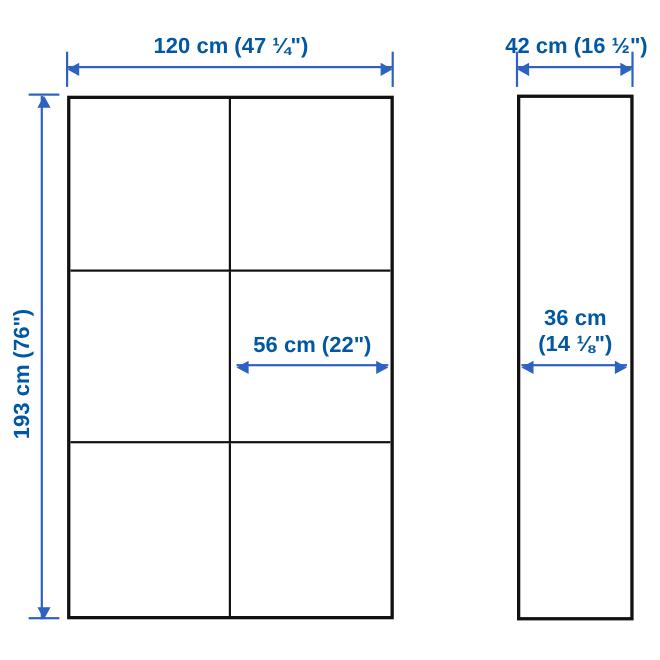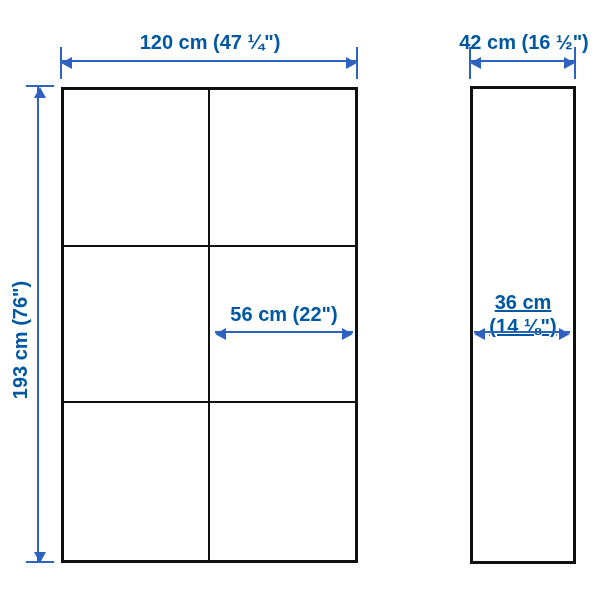--- a/index.html
+++ b/index.html
@@ -110,19 +110,19 @@
   <div class="tick-v" style="left:574px;top:47px;"></div>
 
   <div class="dim-label rotated" style="left:20px;top:340px;">193 cm (76")</div>
   <div class="v-arrow" style="left:37px;top:87px;height:476px;"></div>
   <div class="tick-h" style="left:26px;top:85px;"></div>
   <div class="tick-h" style="left:26px;top:561px;"></div>
 
   <div class="dim-label" style="left:284px;top:314px;">56 cm (22")</div>
   <div class="h-arrow" style="left:215px;top:331px;width:138px;"></div>
 
-  <div class="dim-label" style="left:523px;top:314px;text-decoration:underline;">
+  <div class="dim-label" style="left:523px;top:301px;">
     <div>36 cm</div>
     <div>(14 ⅛")</div>
   </div>
   <div class="h-arrow" style="left:474px;top:331px;width:96px;"></div>
 
 </div>
 
 </body></html>

